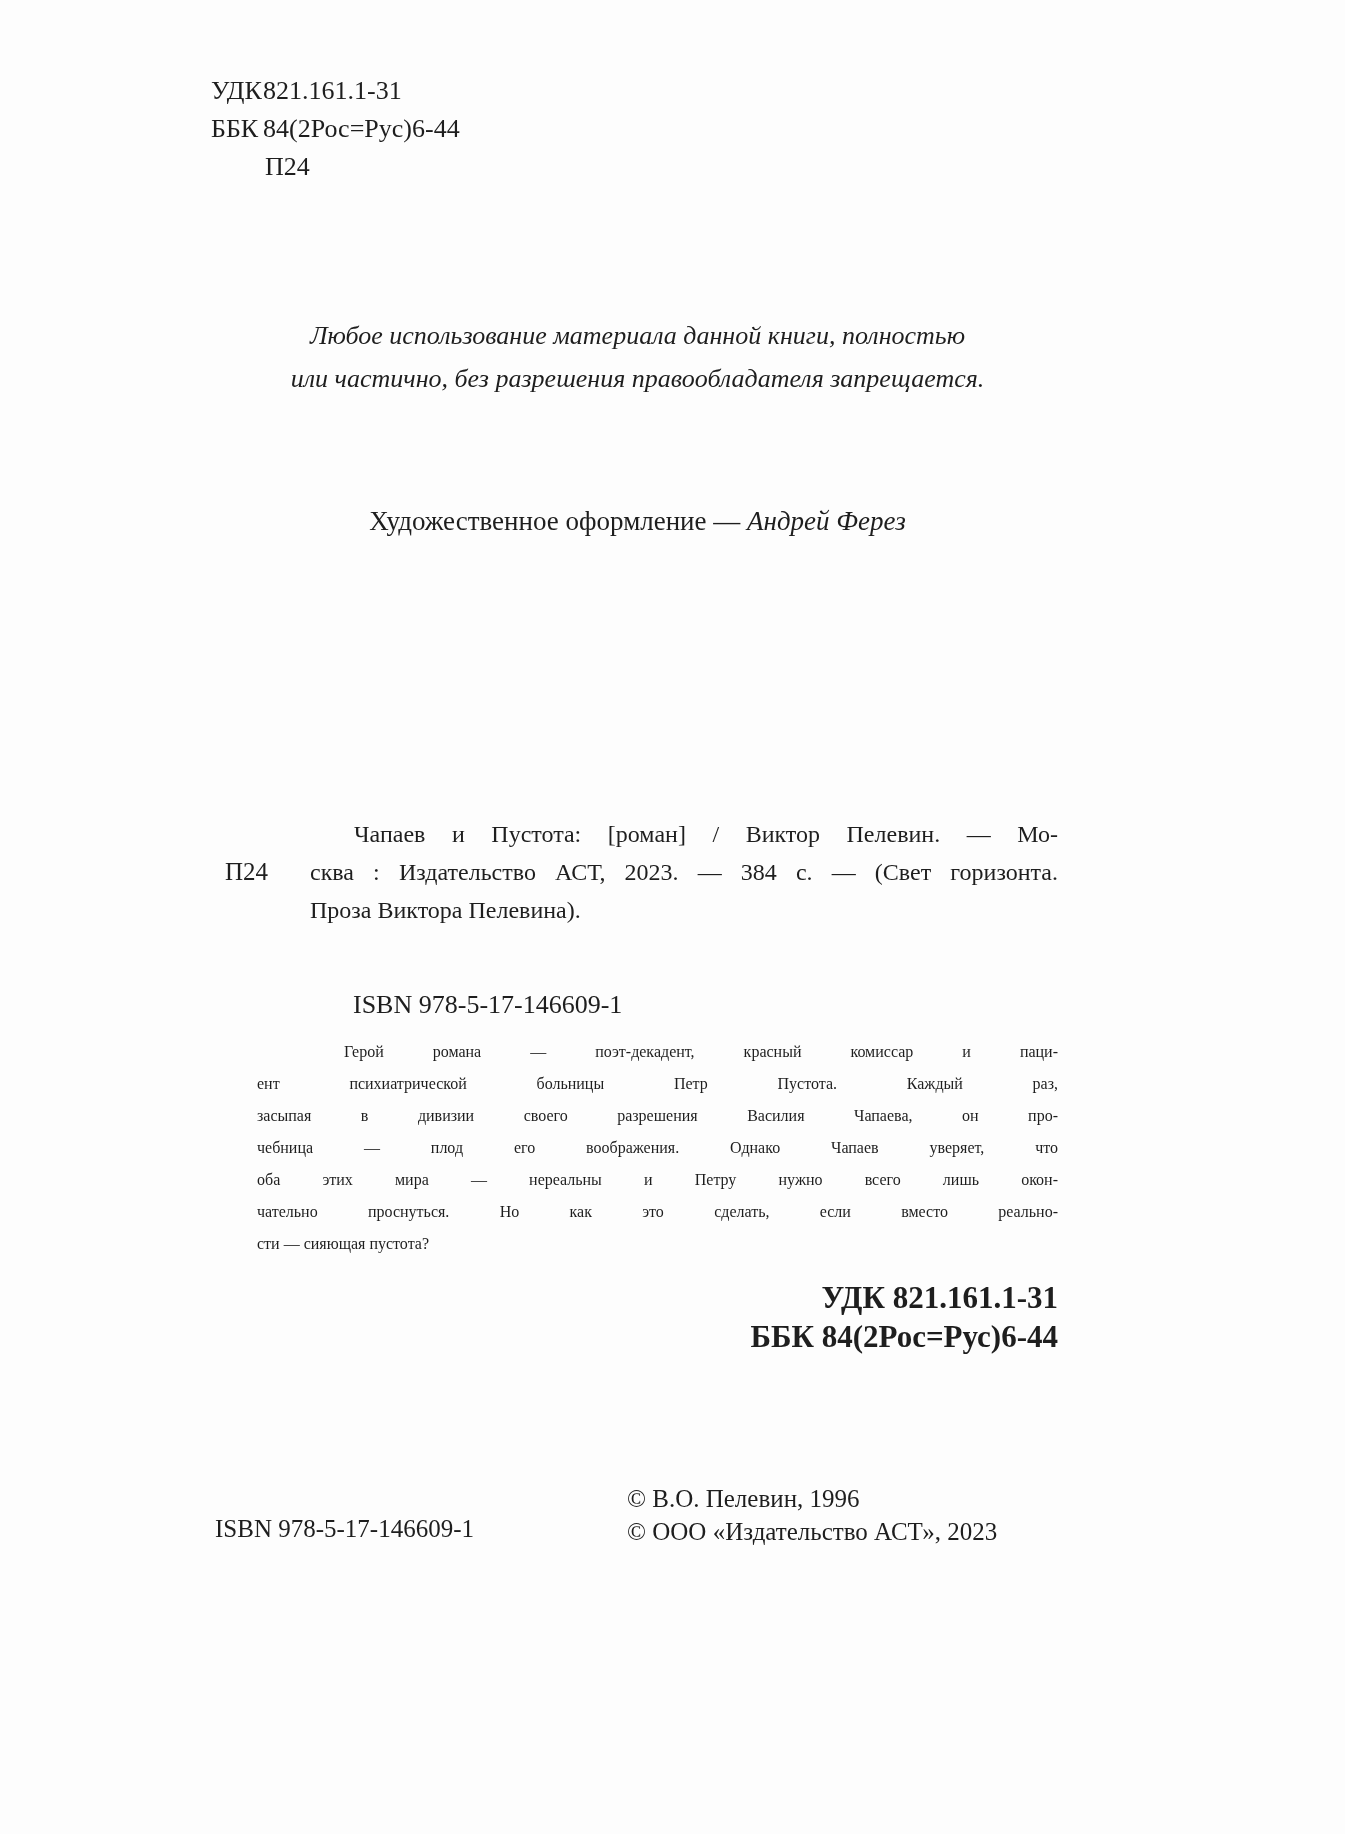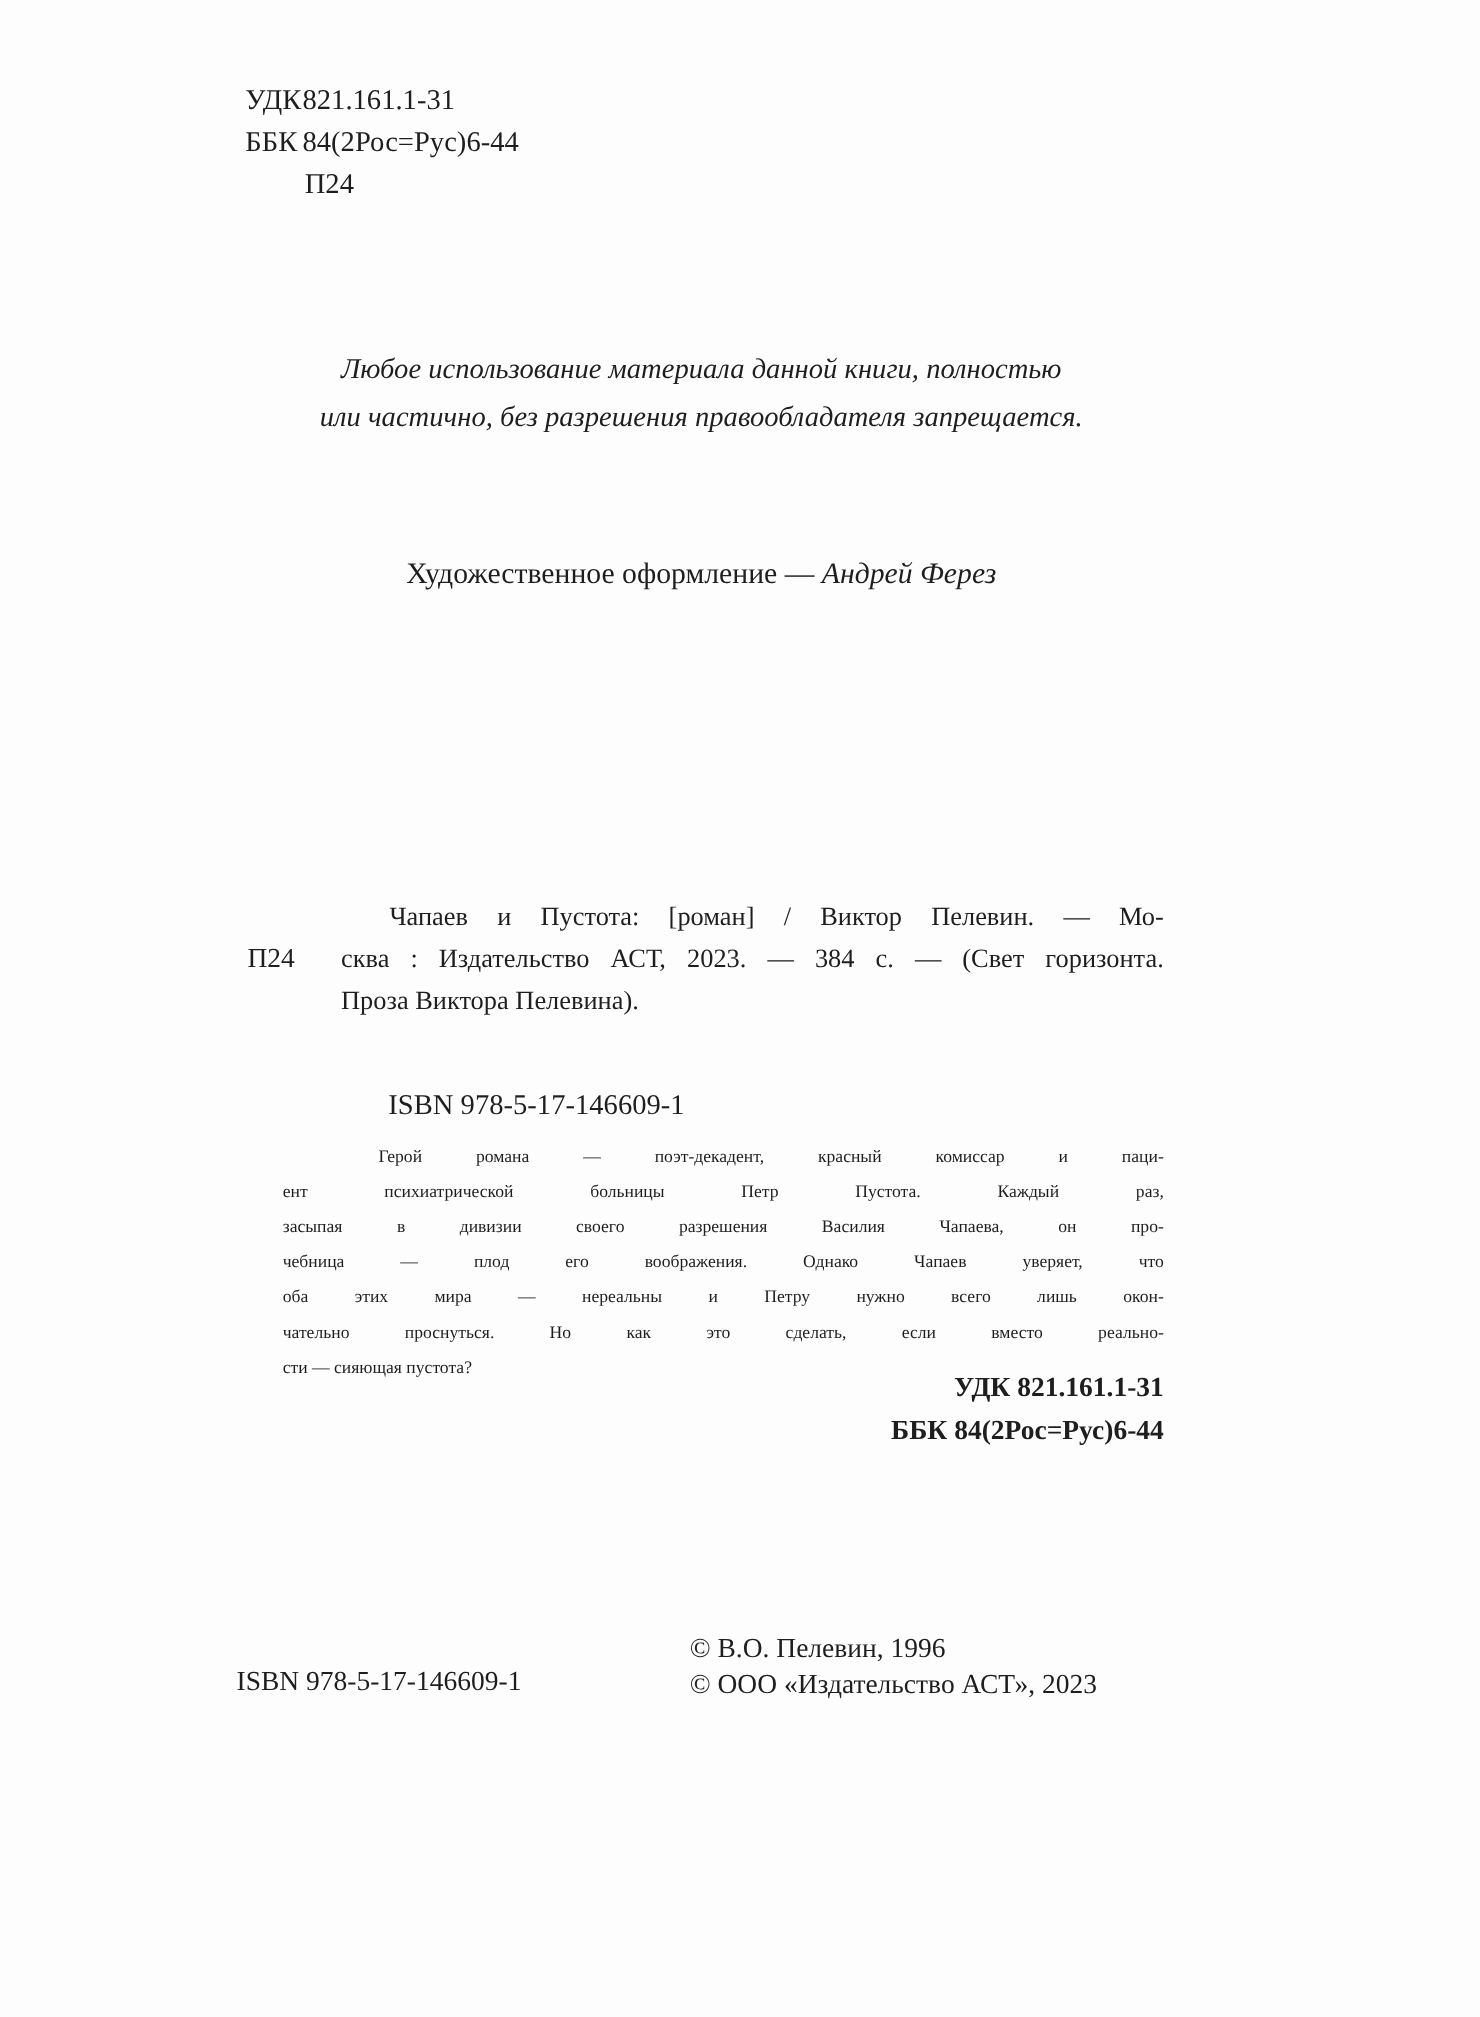--- a/index.html
+++ b/index.html
@@ -8,21 +8,21 @@
     width: 1345px;
     height: 1834px;
     background: #fdfdfd;
     color: #1e1e1e;
     font-family: "Liberation Serif", "DejaVu Serif", serif;
     overflow: hidden;
   }
   .blk { position: absolute; }
 
   
-  .top-class { left: 223px; top: 72px; font-size: 26px; line-height: 38px; }
+  .top-class { left: 211px; top: 72px; font-size: 26px; line-height: 38px; }
   .top-class .lbl { display: inline-block; width: 52px; }
   .top-class .sign { padding-left: 54px; }
 
   
   .notice {
     left: 230px; top: 314px; width: 815px;
     font-style: italic; font-size: 26px; line-height: 43px;
     text-align: center;
   }
 
@@ -46,23 +46,23 @@
   .annot .first { text-indent: 87px; }
 
   .just {
     text-align: justify;
     -moz-text-align-last: justify;
     text-align-last: justify;
   }
 
   
   .class-right {
-    left: 257px; top: 1242px; width: 801px;
+    left: 257px; top: 1278px; width: 801px;
     text-align: right; font-weight: bold;
-    font-size: 25px; line-height: 39px;
+    font-size: 31px; line-height: 39px;
   }
 
   
   .isbn-foot { left: 215px; top: 1515px; font-size: 25px; }
   .copy { left: 627px; top: 1482px; font-size: 25px; line-height: 33px; }
 </style>
 </head>
 <body>
 
 <div class="page">

